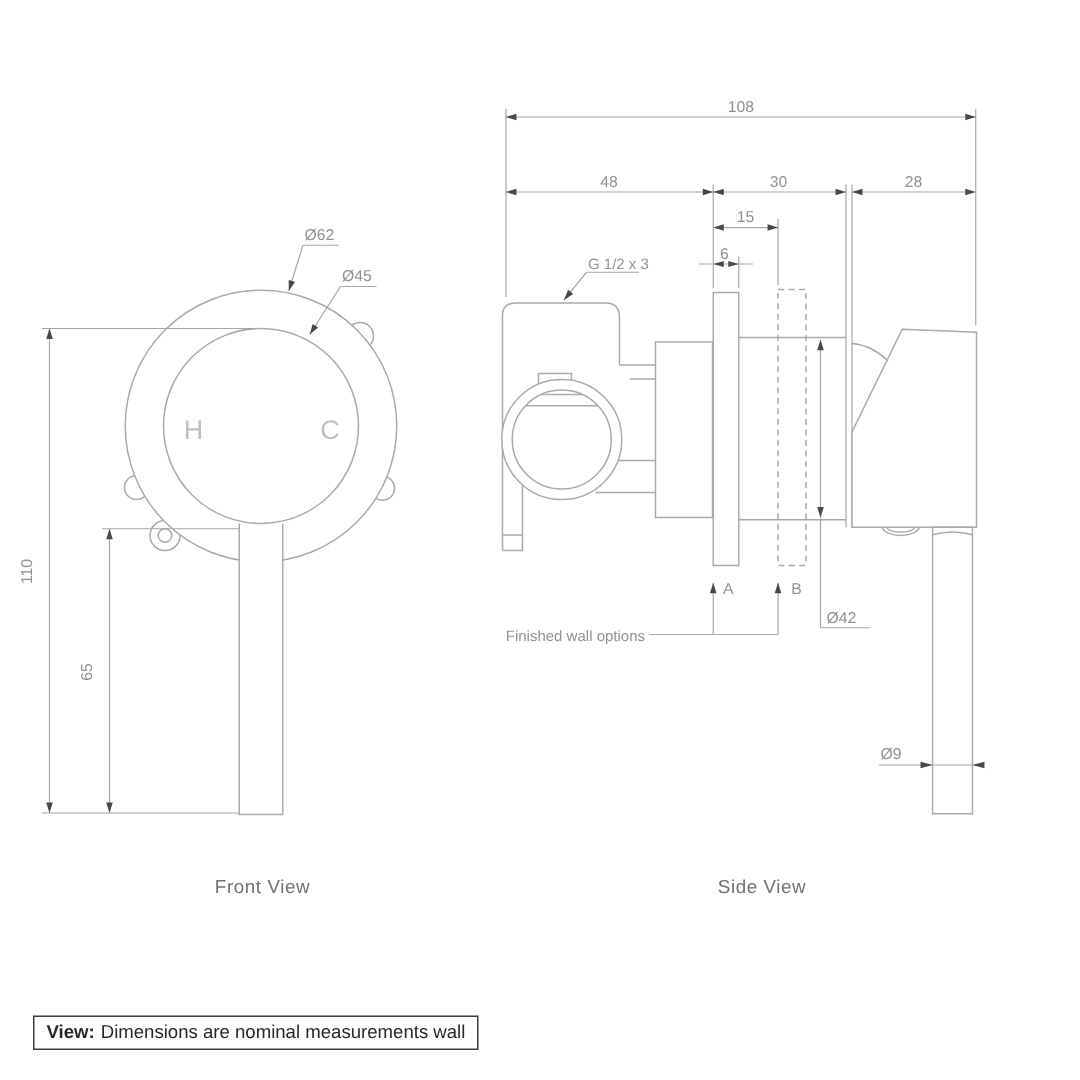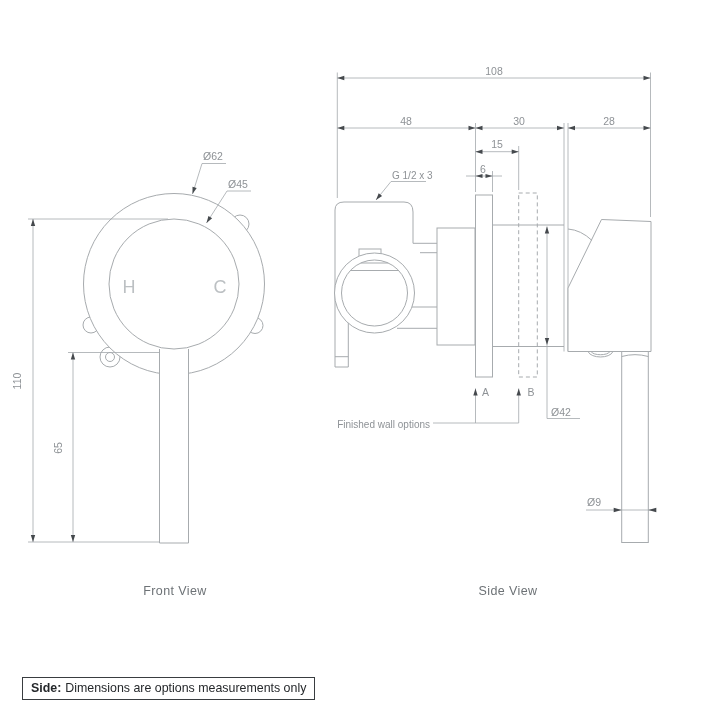--- a/index.html
+++ b/index.html
@@ -189,15 +189,15 @@
       <polygon points="621.7,510 613.7,507.8 613.7,512.2" class="arr"></polygon>
       <polygon points="648.3,510 656.3,507.8 656.3,512.2" class="arr"></polygon>
       <text x="587" y="506" class="lbltext">Ø9</text>
     </g>
 
     <text x="508" y="595" text-anchor="middle" class="caption">Side View</text>
   </g>
 </svg>
 
 <div class="notebox">
-  <b>Side:</b><span>Dimensions are options measurements only</span>
+  <b>View:</b><span>Dimensions are nominal measurements wall</span>
 </div>
 </div>
 
 </body></html>

